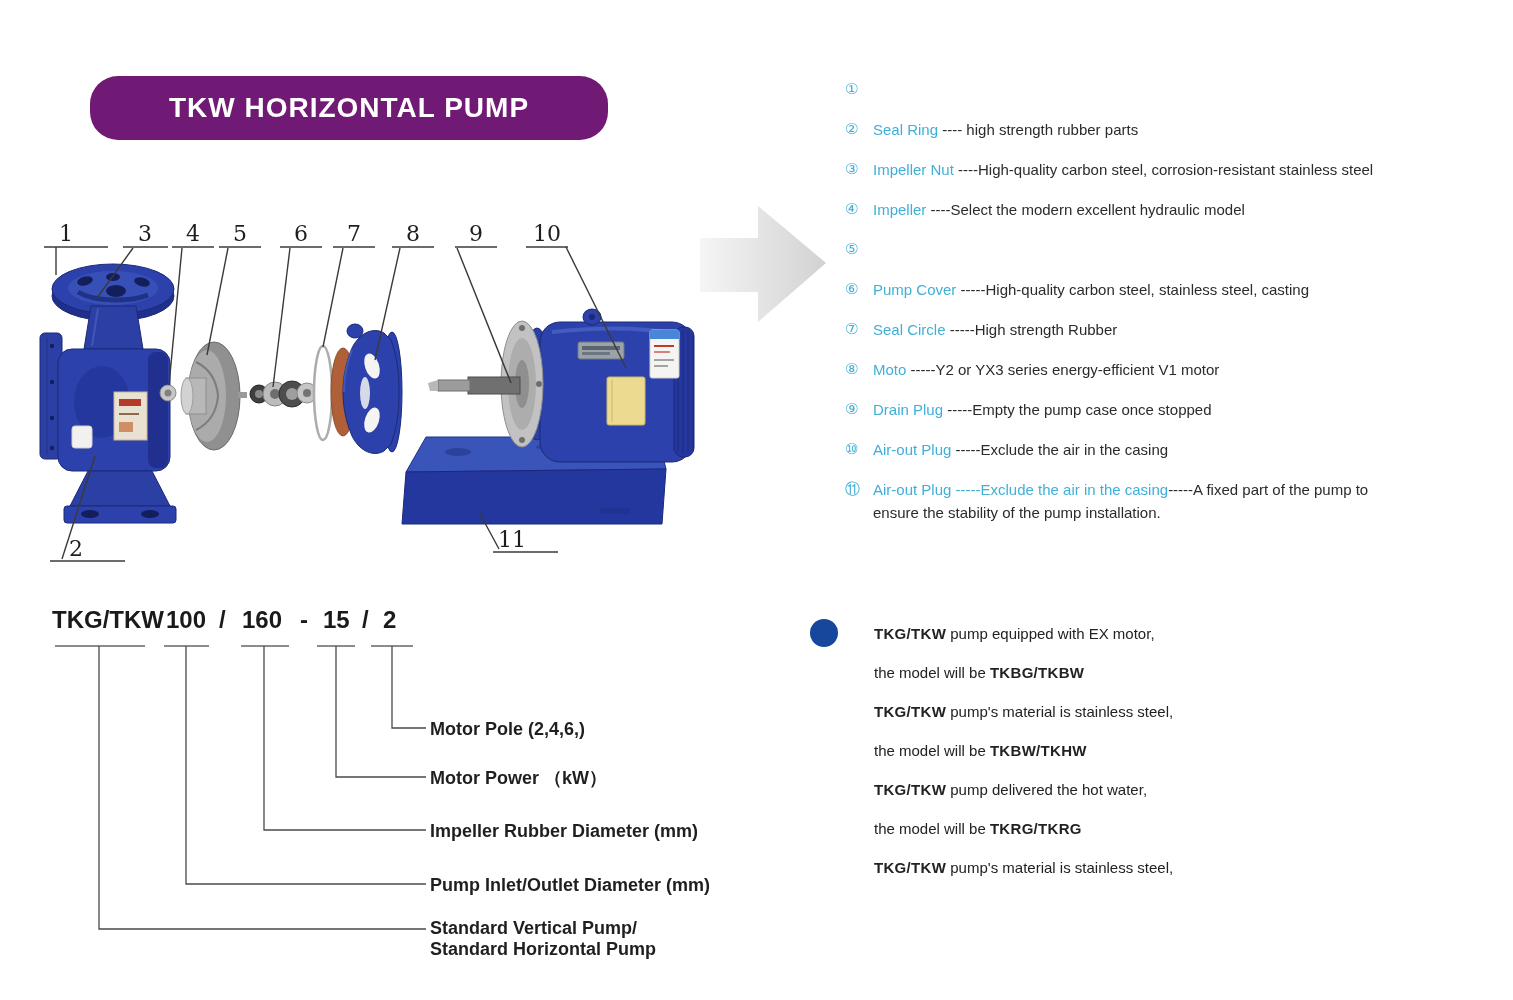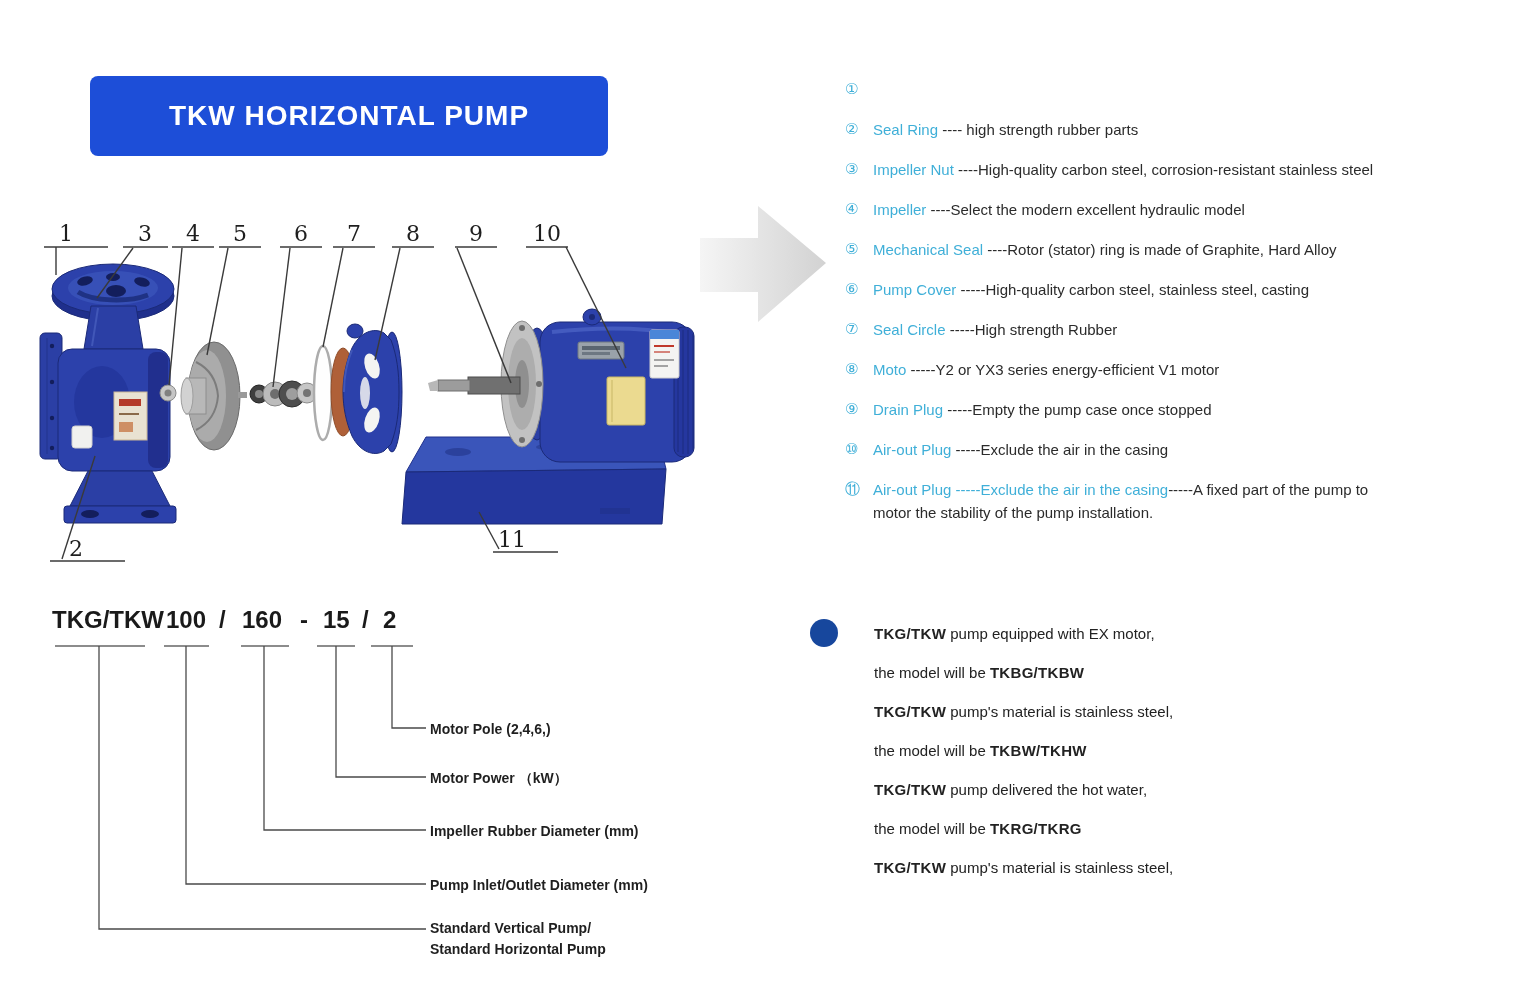--- a/index.html
+++ b/index.html
@@ -1,42 +1,42 @@
 <!DOCTYPE html>
 <html><head>
 <meta charset="utf-8">
 <style>
   html,body{margin:0;padding:0;}
   body{width:1513px;height:1000px;position:relative;background:#ffffff;
        font-family:"Liberation Sans","DejaVu Sans",sans-serif;overflow:hidden;}
   .abs{position:absolute;}
 
   
-  .banner{left:90px;top:76px;width:518px;height:80px;background:#1d4ed8;
-          border-radius:8px;display:flex;align-items:center;justify-content:center;}
+  .banner{left:90px;top:76px;width:518px;height:64px;background:#701a75;
+          border-radius:28px;display:flex;align-items:center;justify-content:center;}
   .banner span{color:#ffffff;font-weight:bold;font-size:28px;letter-spacing:1px;}
 
   
   #diagram{left:0;top:0;width:840px;height:1000px;}
 
   
   .plist{left:845px;top:78px;width:665px;}
   .pl-item{display:flex;font-size:15px;line-height:23px;margin-bottom:17px;color:#2b2b2b;}
   .pl-num{flex:0 0 28px;color:#3FAFD8;font-family:"DejaVu Sans",sans-serif;font-size:15px;}
   .pl-name{color:#3FAFD8;}
   .pl-desc{color:#2b2b2b;}
   .pl-desc2{display:block;color:#2b2b2b;}
 
   
   .mcode{top:606px;font-size:24px;font-weight:bold;color:#1a1a1a;}
   .mc-brand{left:52px;} .mc-100{left:166px;} .mc-s1{left:219px;} .mc-160{left:242px;}
   .mc-dash{left:300px;} .mc-15{left:323px;} .mc-s2{left:362px;} .mc-2{left:383px;}
 
   
-  .mlabel{left:430px;font-size:14px;font-weight:bold;color:#1f1f1f;line-height:21px;}
+  .mlabel{left:430px;font-size:18px;font-weight:bold;color:#1f1f1f;line-height:21px;}
   .ml-pole{top:719px;} .ml-power{top:768px;} .ml-imp{top:821px;} .ml-inlet{top:875px;}
   .ml-brand{top:918px;}
 
   
   .bullet{left:810px;top:619px;width:28px;height:28px;border-radius:50%;background:#17479D;}
   .notes{left:874px;top:622px;width:650px;}
   .note-line{font-size:15px;line-height:23px;margin-bottom:16px;color:#222222;}
   .note-line b{font-weight:bold;letter-spacing:.3px;}
   .note-line:nth-child(7){margin-bottom:7px;}
   .note-line:nth-child(8) b{font-size:19px;}
@@ -236,21 +236,20 @@
   <div class="pl-item">
     <span class="pl-num">③</span>
     <span class="pl-text"><span class="pl-name">Impeller Nut</span><span class="pl-desc"> ----High-quality carbon steel, corrosion-resistant stainless steel</span></span>
   </div>
   <div class="pl-item">
     <span class="pl-num">④</span>
     <span class="pl-text"><span class="pl-name">Impeller</span><span class="pl-desc"> ----Select the modern excellent hydraulic model</span></span>
   </div>
   <div class="pl-item">
     <span class="pl-num">⑤</span>
-    <span class="pl-text"><span class="pl-name">Mechanical Seal</span><span class="pl-desc"> ----Rotor (stator) ring is made of Graphite, Hard Alloy</span></span>
   </div>
   <div class="pl-item">
     <span class="pl-num">⑥</span>
     <span class="pl-text"><span class="pl-name">Pump Cover</span><span class="pl-desc"> -----High-quality carbon steel, stainless steel, casting</span></span>
   </div>
   <div class="pl-item">
     <span class="pl-num">⑦</span>
     <span class="pl-text"><span class="pl-name">Seal Circle</span><span class="pl-desc"> -----High strength Rubber</span></span>
   </div>
   <div class="pl-item">
@@ -262,21 +261,21 @@
     <span class="pl-text"><span class="pl-name">Drain Plug</span><span class="pl-desc"> -----Empty the pump case once stopped</span></span>
   </div>
   <div class="pl-item">
     <span class="pl-num">⑩</span>
     <span class="pl-text"><span class="pl-name">Air-out Plug</span><span class="pl-desc"> -----Exclude the air in the casing</span></span>
   </div>
   <div class="pl-item">
     <span class="pl-num">⑪</span>
     <span class="pl-text">
       <span class="pl-name">Air-out Plug -----Exclude the air in the casing</span><span class="pl-desc">-----A fixed part of the pump to</span>
-      <span class="pl-desc2">motor the stability of the pump installation.</span>
+      <span class="pl-desc2">ensure the stability of the pump installation.</span>
     </span>
   </div>
 </div>
 
 <span class="abs mcode mc-brand">TKG/TKW</span>
 <span class="abs mcode mc-100">100</span>
 <span class="abs mcode mc-s1">/</span>
 <span class="abs mcode mc-160">160</span>
 <span class="abs mcode mc-dash">-</span>
 <span class="abs mcode mc-15">15</span>

